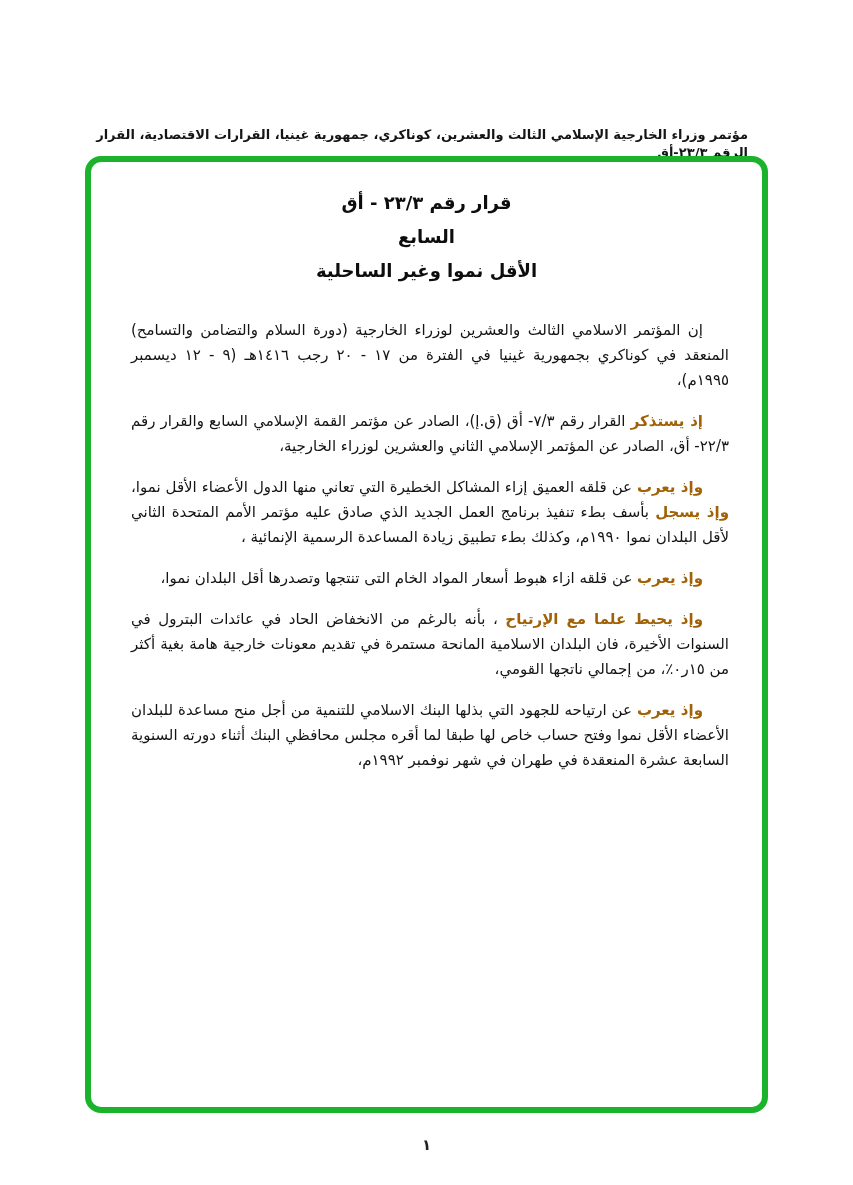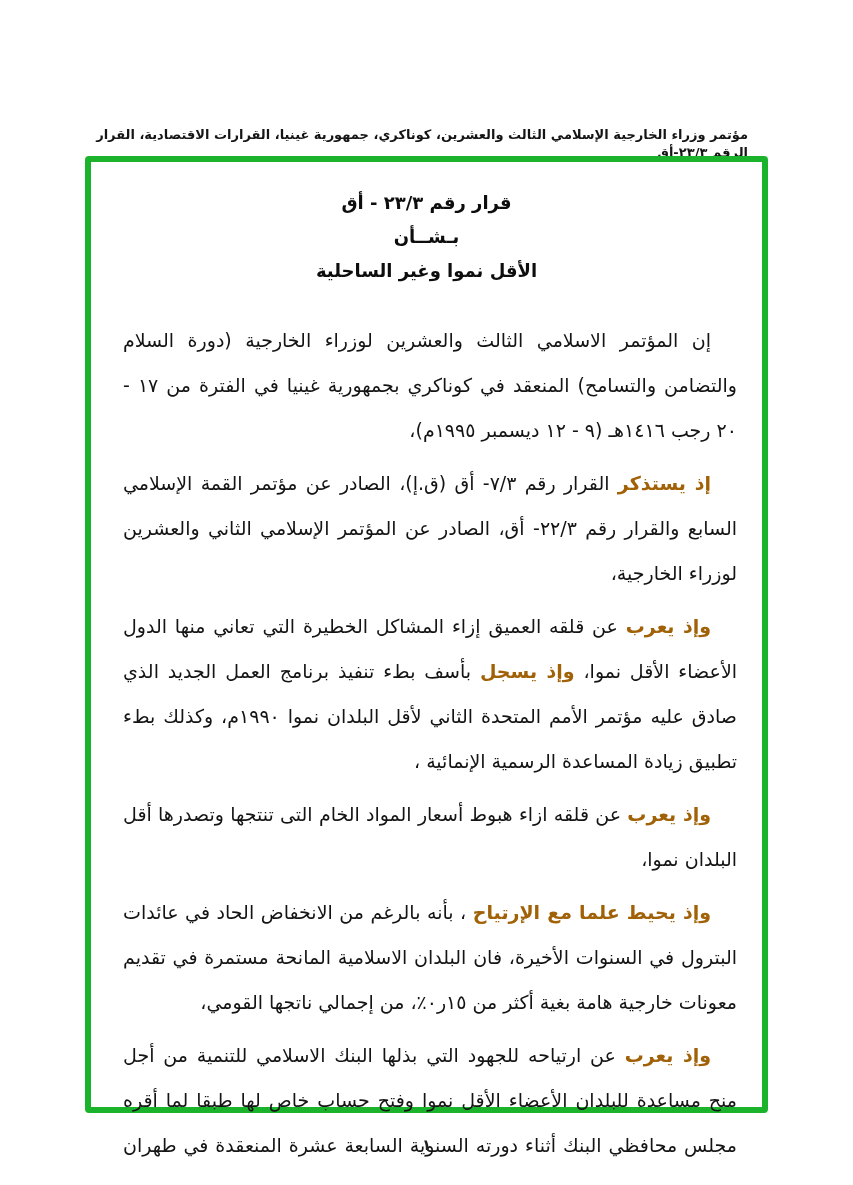--- a/index.html
+++ b/index.html
@@ -11,32 +11,32 @@
   }
   .doc-header{
     position:absolute;top:86px;right:105px;left:85px;
     text-align:right;font-weight:bold;color:#151515;margin-top:40px;
   }
   .doc-header .h1{font-size:13px;line-height:18px;letter-spacing:0;}
   .doc-header .h2{font-size:11.5px;margin-top:8px;margin-left:0;padding-left:0;
     margin-right:202px;text-align:right;}
   .green-box{
     position:absolute;left:85px;top:156px;width:683px;height:957px;
-    box-sizing:border-box;border:6px solid #c2410c;border-radius:4px;
+    box-sizing:border-box;border:6px solid #c2410c;border-radius:16px;
     background:#ffffff;
   }
   .title-block{
     margin-top:24px;text-align:center;font-weight:bold;
     font-size:18px;line-height:34px;color:#0d0d0d;
   }
   .body-block{
     margin-top:30px;padding:0 17px 0 24px;
   }
   .para{
-    margin:8px;font-size:19px;line-height:45px;
+    margin:16px;font-size:15px;line-height:25px;
     text-align:justify;color:#141414;
     text-indent:26px;
   }
   .para + .para{margin-top:6px;}
   .para b{font-weight:bold;color:#a16207;}
   .ltr-num{direction:ltr;unicode-bidi:bidi-override;}
   .page-number{
     position:absolute;top:1136px;left:0;width:100%;
     text-align:center;font-size:15px;font-weight:bold;color:#222;
   }
@@ -45,21 +45,21 @@
 <body style="background: rgb(255, 255, 255); color: rgb(17, 17, 17);">
 
 <div class="doc-header">
   <div class="h1">مؤتمر وزراء الخارجية الإسلامي الثالث والعشرين، كوناكري، جمهورية غينيا، القرارات الاقتصادية، القرار الرقم ٢٣/٣-أق</div>
   <div class="h2">المصدر:  "منظمة المؤتمر الإسلامي، جدة"</div>
 </div>
 
 <div class="green-box" style="border-color: rgb(27, 179, 44);">
   <div class="title-block">
     <div class="t">قرار رقم ٢٣/٣ - أق</div>
-    <div class="t">بـشــأن</div>
+    <div class="t">السابع</div>
     <div class="t">الأقل نموا وغير الساحلية</div>
   </div>
   <div class="body-block" id="paras">
       <p class="para"><span>إن المؤتمر الاسلامي الثالث والعشرين لوزراء الخارجية (دورة السلام والتضامن والتسامح) المنعقد في كوناكري بجمهورية غينيا في الفترة من ١٧ - ٢٠ رجب ١٤١٦هـ (٩ - ١٢ ديسمبر ١٩٩٥م)،</span></p>
       <p class="para"><b>إذ يستذكر</b><span> القرار رقم ٧/٣- أق (ق.إ)، الصادر عن مؤتمر القمة الإسلامي السابع والقرار رقم ٢٢/٣- أق، الصادر عن المؤتمر الإسلامي الثاني والعشرين لوزراء الخارجية،</span></p>
       <p class="para"><b>وإذ يعرب</b><span> عن قلقه العميق إزاء المشاكل الخطيرة التي تعاني منها الدول الأعضاء الأقل نموا، </span><b>وإذ يسجل</b><span> بأسف بطء تنفيذ برنامج العمل الجديد الذي صادق عليه مؤتمر الأمم المتحدة الثاني لأقل البلدان نموا ١٩٩٠م، وكذلك بطء تطبيق زيادة المساعدة الرسمية الإنمائية ،</span></p>
       <p class="para"><b>وإذ يعرب</b><span> عن قلقه ازاء هبوط أسعار المواد الخام التى تنتجها وتصدرها أقل البلدان نموا،</span></p>
       <p class="para"><b>وإذ يحيط علما مع الإرتياح</b><span> ، بأنه بالرغم من الانخفاض الحاد في عائدات البترول في السنوات الأخيرة، فان البلدان الاسلامية المانحة مستمرة في تقديم معونات خارجية هامة بغية أكثر من </span><span class="ltr-num">٪٠ر١٥</span><span>، من إجمالي ناتجها القومي،</span></p>
       <p class="para"><b>وإذ يعرب</b><span> عن ارتياحه للجهود التي بذلها البنك الاسلامي للتنمية من أجل منح مساعدة للبلدان الأعضاء الأقل نموا وفتح حساب خاص لها طبقا لما أقره مجلس محافظي البنك أثناء دورته السنوية السابعة عشرة المنعقدة في طهران في شهر نوفمبر ١٩٩٢م،</span></p>
     </div>

